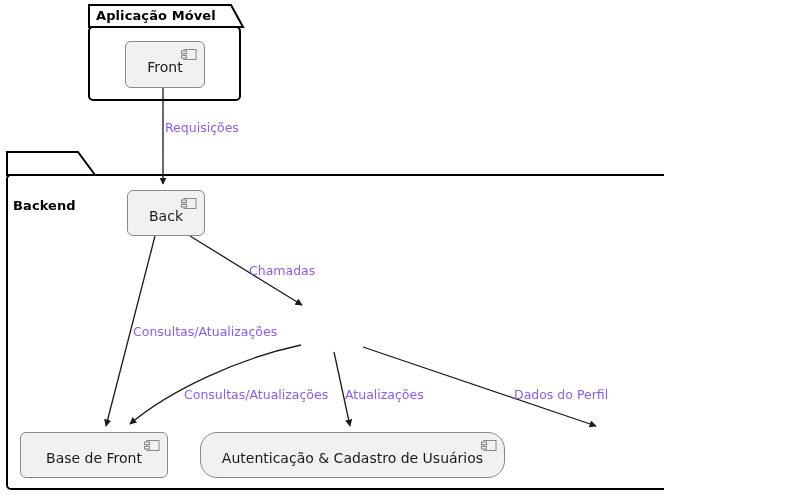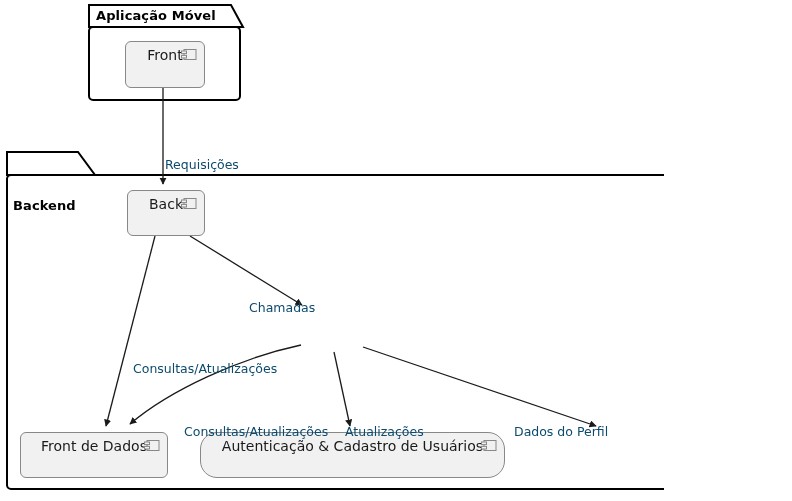--- a/index.html
+++ b/index.html
@@ -32,20 +32,21 @@
     letter-spacing: 0.1px;
   }
   
   .component {
     position: absolute;
     box-sizing: border-box;
     background: #F1F1F1;
     border: 1px solid #888888;
     border-radius: 6px;
     display: flex;
+    align-items: center;
     justify-content: center;
   }
   .component .label {
     font-size: 14px;
     color: #1a1a1a;
     white-space: nowrap;
     text-align: center;
     padding: 0 10px;
     margin-top: 5px;
   }
@@ -53,23 +54,22 @@
     position: absolute;
     right: 7px;
     top: 7px;
     width: 16px;
     height: 11px;
   }
   
   .edge-label {
     position: absolute;
     font-size: 12.5px;
-    color: #0c4a6e;
+    color: #8b5cf6;
     white-space: nowrap;
-    margin-top: 37px;
   }
 </style>
 </head>
 <body>
 
 <div id="canvas">
 
   <svg class="layer" viewBox="0 0 792 501" xmlns="http://www.w3.org/2000/svg">
     <defs>
       <marker id="arrowhead" viewBox="0 0 10 10" refX="9" refY="5" markerWidth="5.5" markerHeight="5.5" orient="auto-start-reverse">
@@ -134,21 +134,21 @@
     <span class="label">Back</span>
   </div>
 
 
   <div class="component" style="left:20px; top:432px; width:148px; height:46px;">
     <svg class="comp-icon" viewBox="0 0 16 11">
       <rect x="3" y="0.5" width="12" height="10" fill="#F1F1F1" stroke="#888888" stroke-width="1"></rect>
       <rect x="0.5" y="2" width="5" height="2.6" fill="#F1F1F1" stroke="#888888" stroke-width="1"></rect>
       <rect x="0.5" y="6.4" width="5" height="2.6" fill="#F1F1F1" stroke="#888888" stroke-width="1"></rect>
     </svg>
-    <span class="label">Front de Dados</span>
+    <span class="label">Base de Front</span>
   </div>
 
   <div class="component" style="left:200px; top:432px; width:305px; height:46px;border-radius:17px;">
     <svg class="comp-icon" viewBox="0 0 16 11">
       <rect x="3" y="0.5" width="12" height="10" fill="#F1F1F1" stroke="#888888" stroke-width="1"></rect>
       <rect x="0.5" y="2" width="5" height="2.6" fill="#F1F1F1" stroke="#888888" stroke-width="1"></rect>
       <rect x="0.5" y="6.4" width="5" height="2.6" fill="#F1F1F1" stroke="#888888" stroke-width="1"></rect>
     </svg>
     <span class="label">Autenticação &amp; Cadastro de Usuários</span>
   </div>

